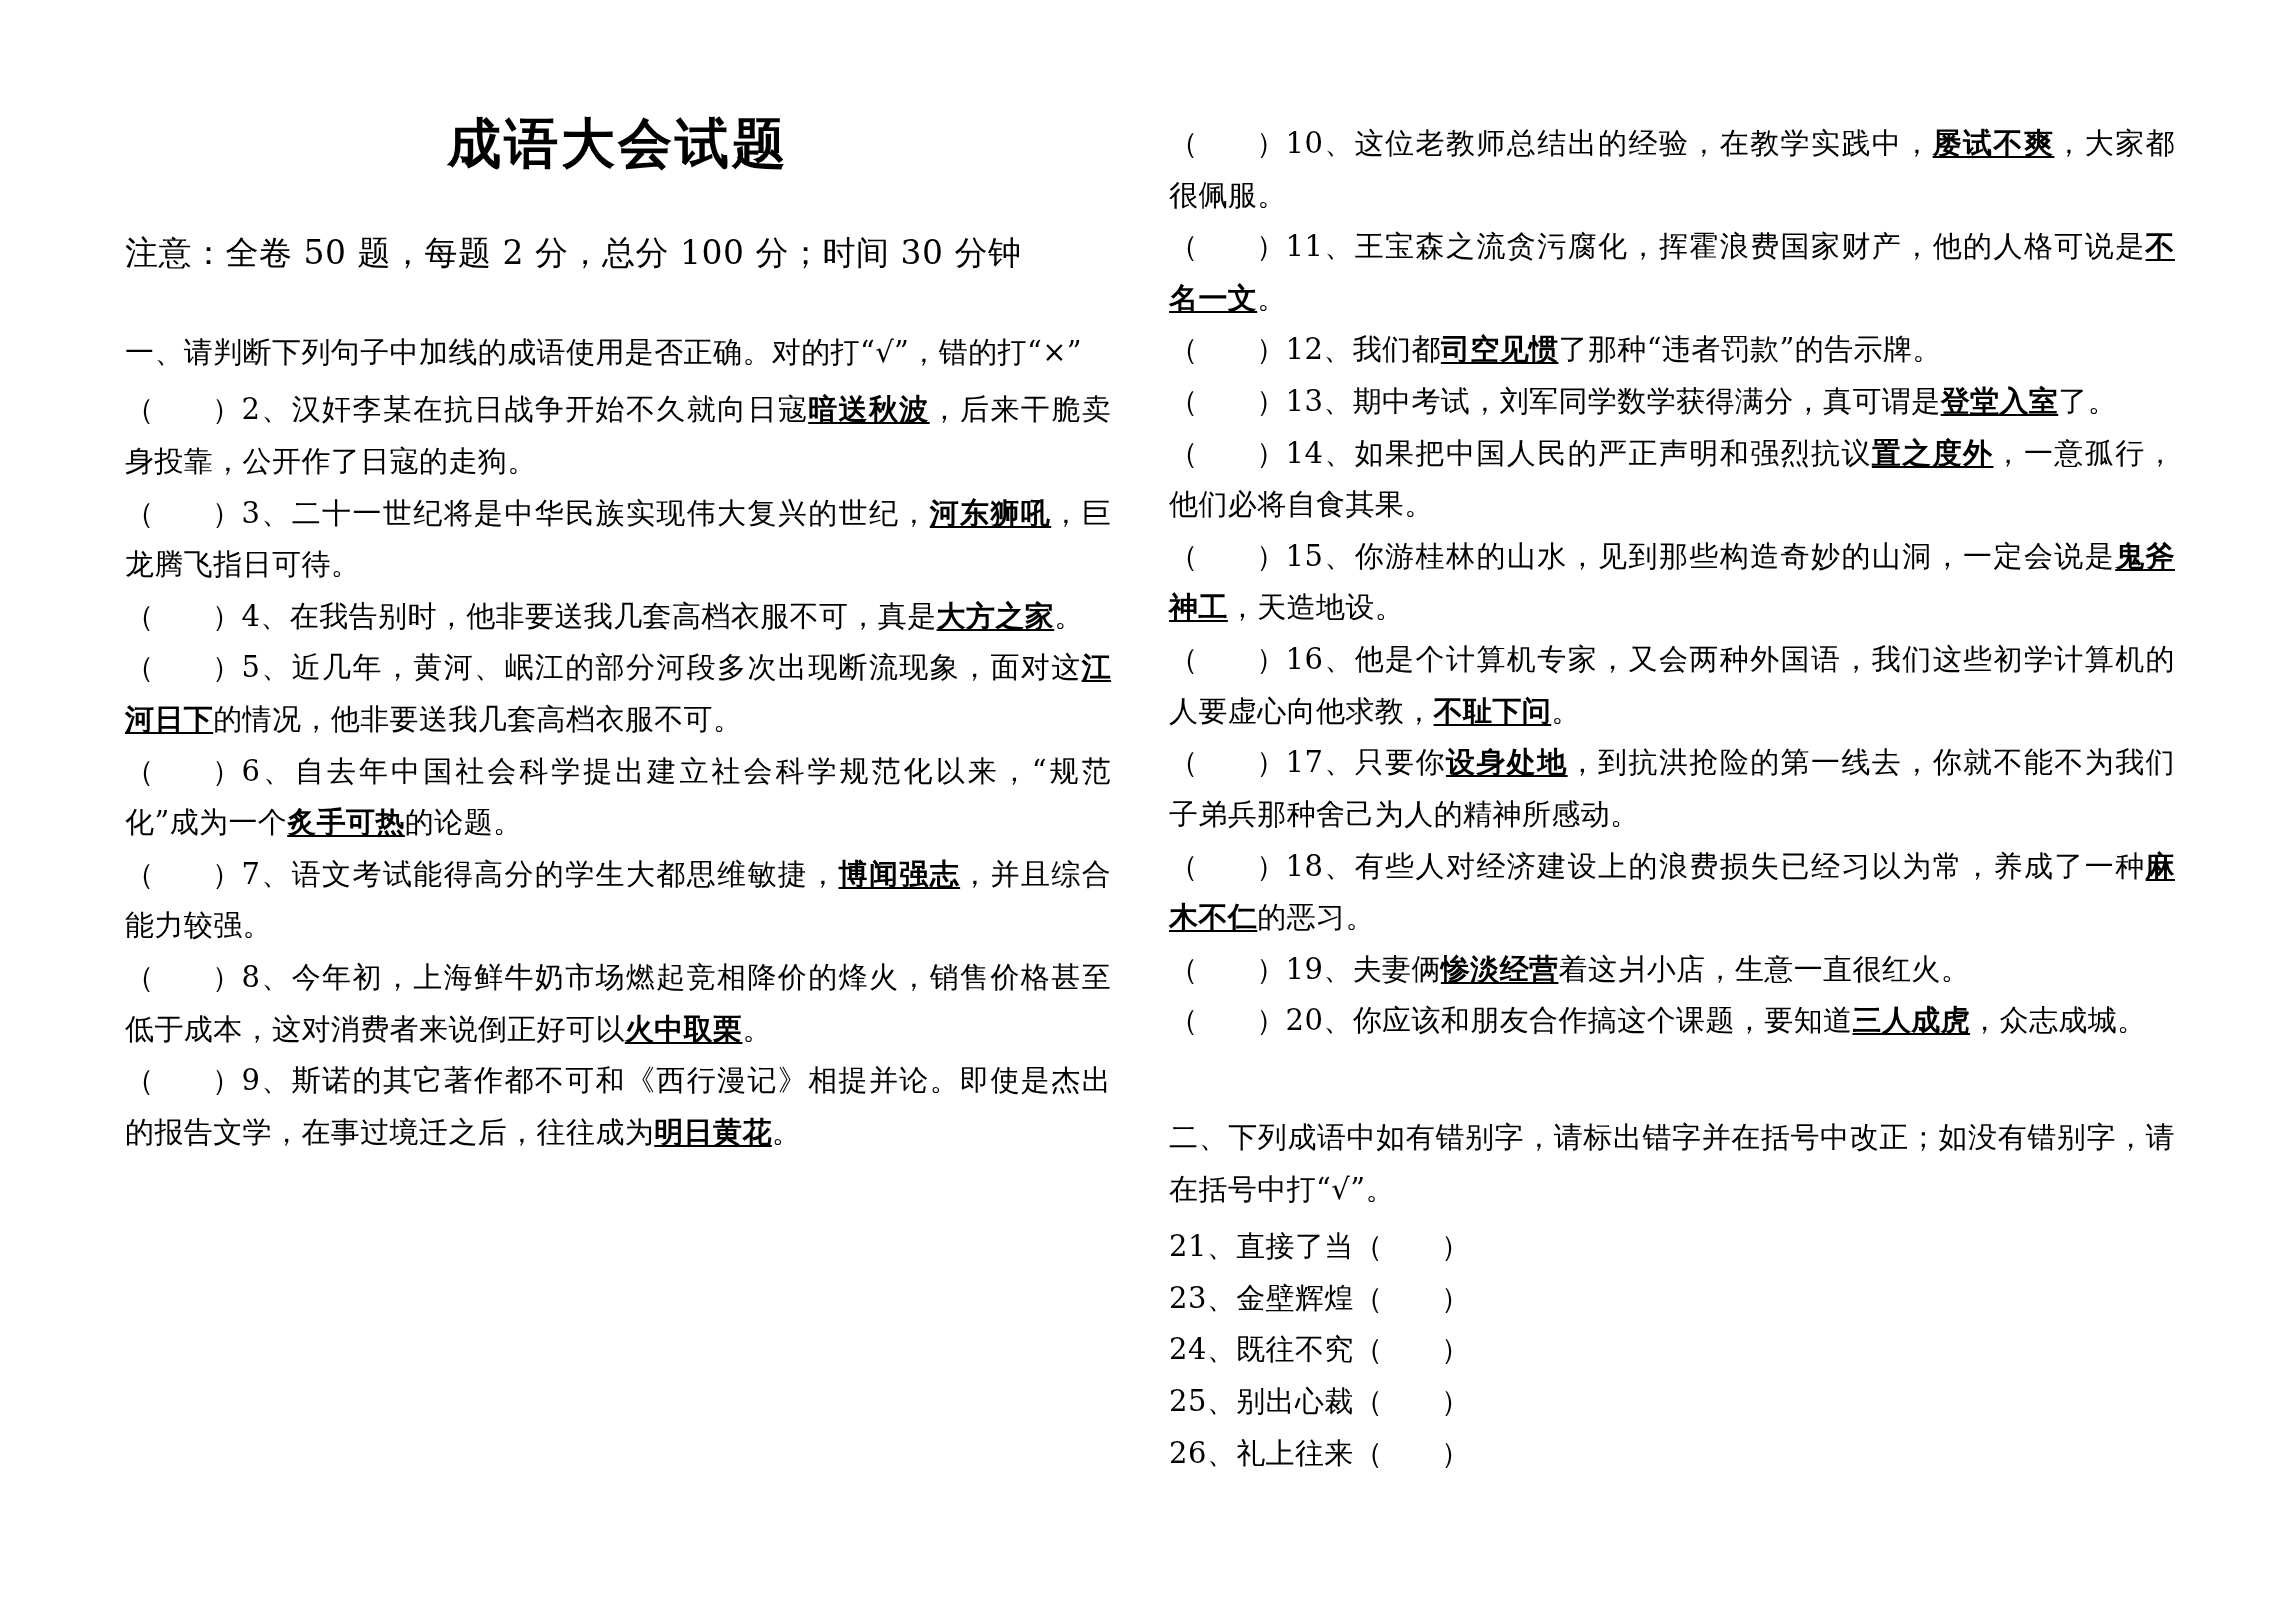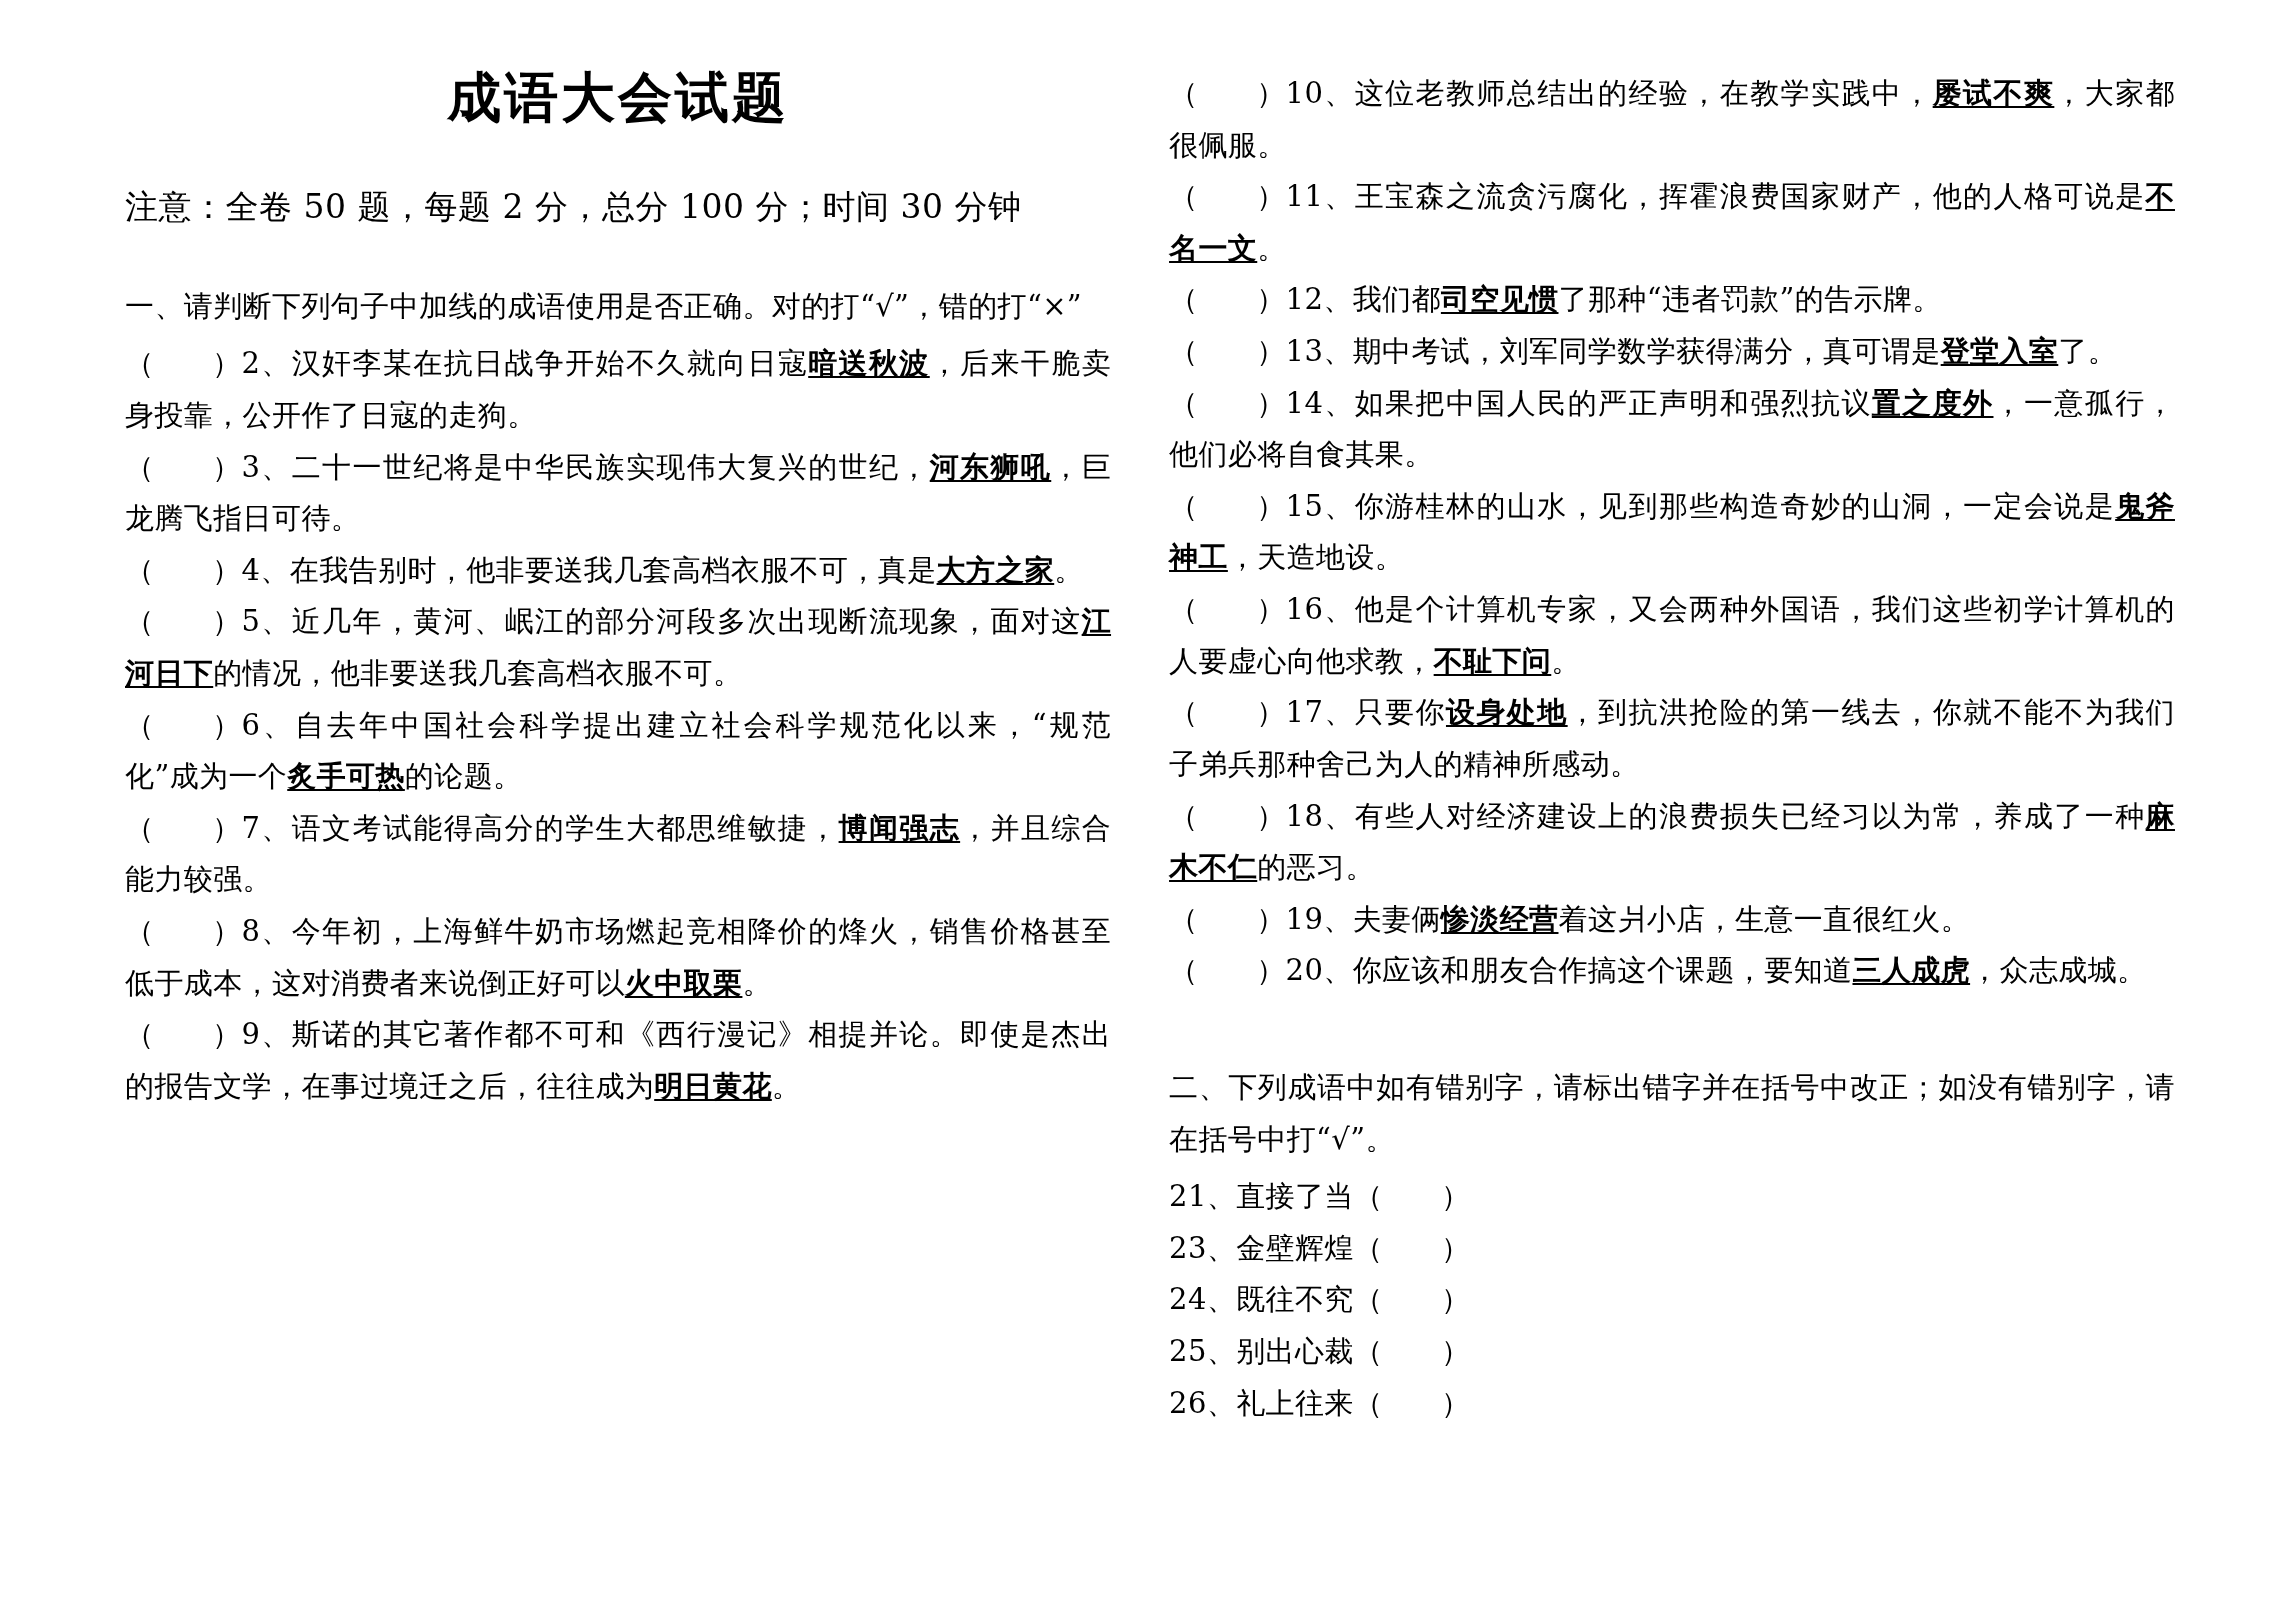--- a/index.html
+++ b/index.html
@@ -32,27 +32,27 @@
     box-sizing: border-box;
     width: 100%;
   }
 
   .col {
     box-sizing: border-box;
   }
 
   .col-left {
     width: 1019px;
-    padding-top: 66px;
+    padding-top: 112px;
     padding-right: 29px;
   }
 
   .col-right {
     width: 1039px;
-    padding-top: 68px;
+    padding-top: 118px;
     padding-left: 29px;
   }
 
   .doc-title {
     font-size: 54px;
     font-weight: bold;
     letter-spacing: 2.9px;
     text-align: center;
     margin: 0 0 53px 0;
     line-height: 1.15;

